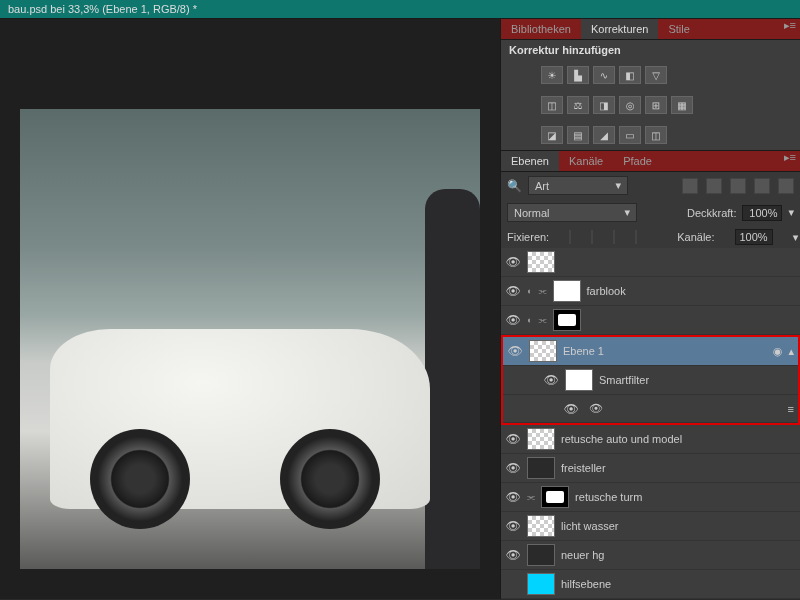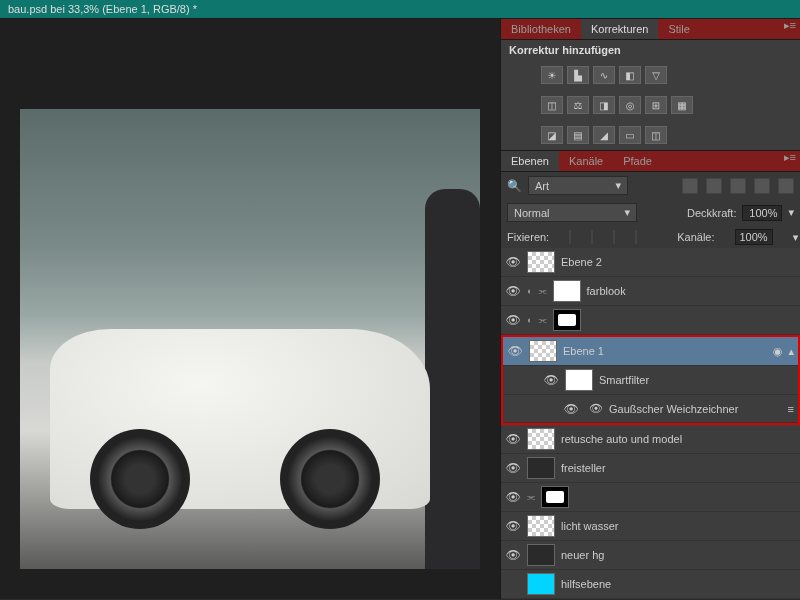--- a/index.html
+++ b/index.html
@@ -134,21 +134,20 @@
         <span class="spacer"></span>
         <span>Kanäle:</span>
         <div class="small-input">100%</div>
         <span>▾</span>
       </div>
 
       <div class="layer-list" id="layerlist">
           <div class="layer">
             <div class="vis-eye">👁</div>
             <div class="thumb "></div>
-            <span class="layer-name">Ebene 2</span>
           </div>
           <div class="layer">
             <div class="vis-eye">👁</div>
             <span class="link-icon">◐</span>
             <span class="link-icon">⫘</span>
             <div class="thumb white"></div>
             <span class="layer-name">farblook</span>
           </div>
           <div class="layer">
             <div class="vis-eye">👁</div>
@@ -165,38 +164,38 @@
               <span>▴</span>
             </div>
             <div class="layer sub-layer">
               <div class="vis-eye">👁</div>
               <div class="thumb white"></div>
               <span class="layer-name">Smartfilter</span>
             </div>
             <div class="layer sub-sub">
               <div class="vis-eye">👁</div>
               <span style="margin-left:4px;">👁</span>
-              <span class="layer-name">Gaußscher Weichzeichner</span>
               <span style="margin-left:auto;">≡</span>
             </div>
           </div>
           <div class="layer">
             <div class="vis-eye">👁</div>
             <div class="thumb "></div>
             <span class="layer-name">retusche auto und model</span>
           </div>
           <div class="layer">
             <div class="vis-eye">👁</div>
             <div class="thumb dark"></div>
             <span class="layer-name">freisteller</span>
           </div>
           <div class="layer">
             <div class="vis-eye">👁</div>
             <span class="link-icon">⫘</span>
             <div class="thumb masked"></div>
+            <span class="layer-name">retusche turm</span>
           </div>
           <div class="layer">
             <div class="vis-eye">👁</div>
             <div class="thumb "></div>
             <span class="layer-name">licht wasser</span>
           </div>
           <div class="layer">
             <div class="vis-eye">👁</div>
             <div class="thumb dark"></div>
             <span class="layer-name">neuer hg</span>

